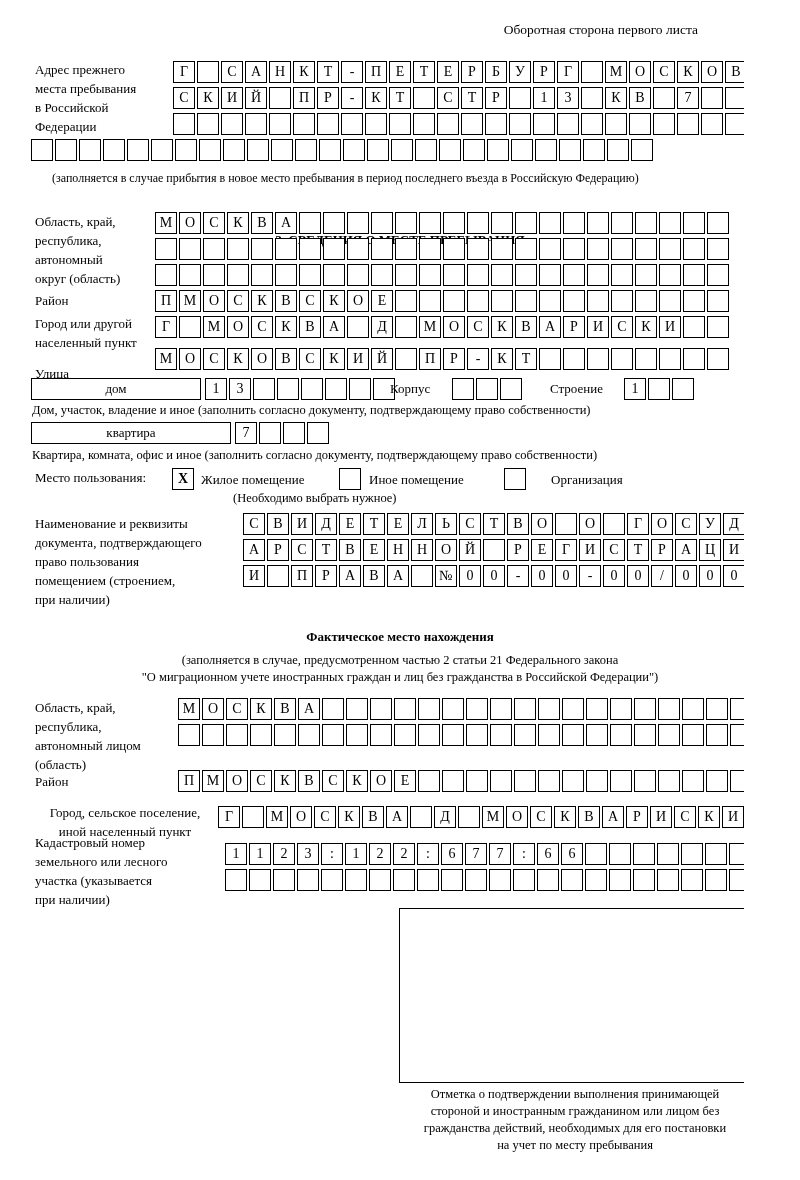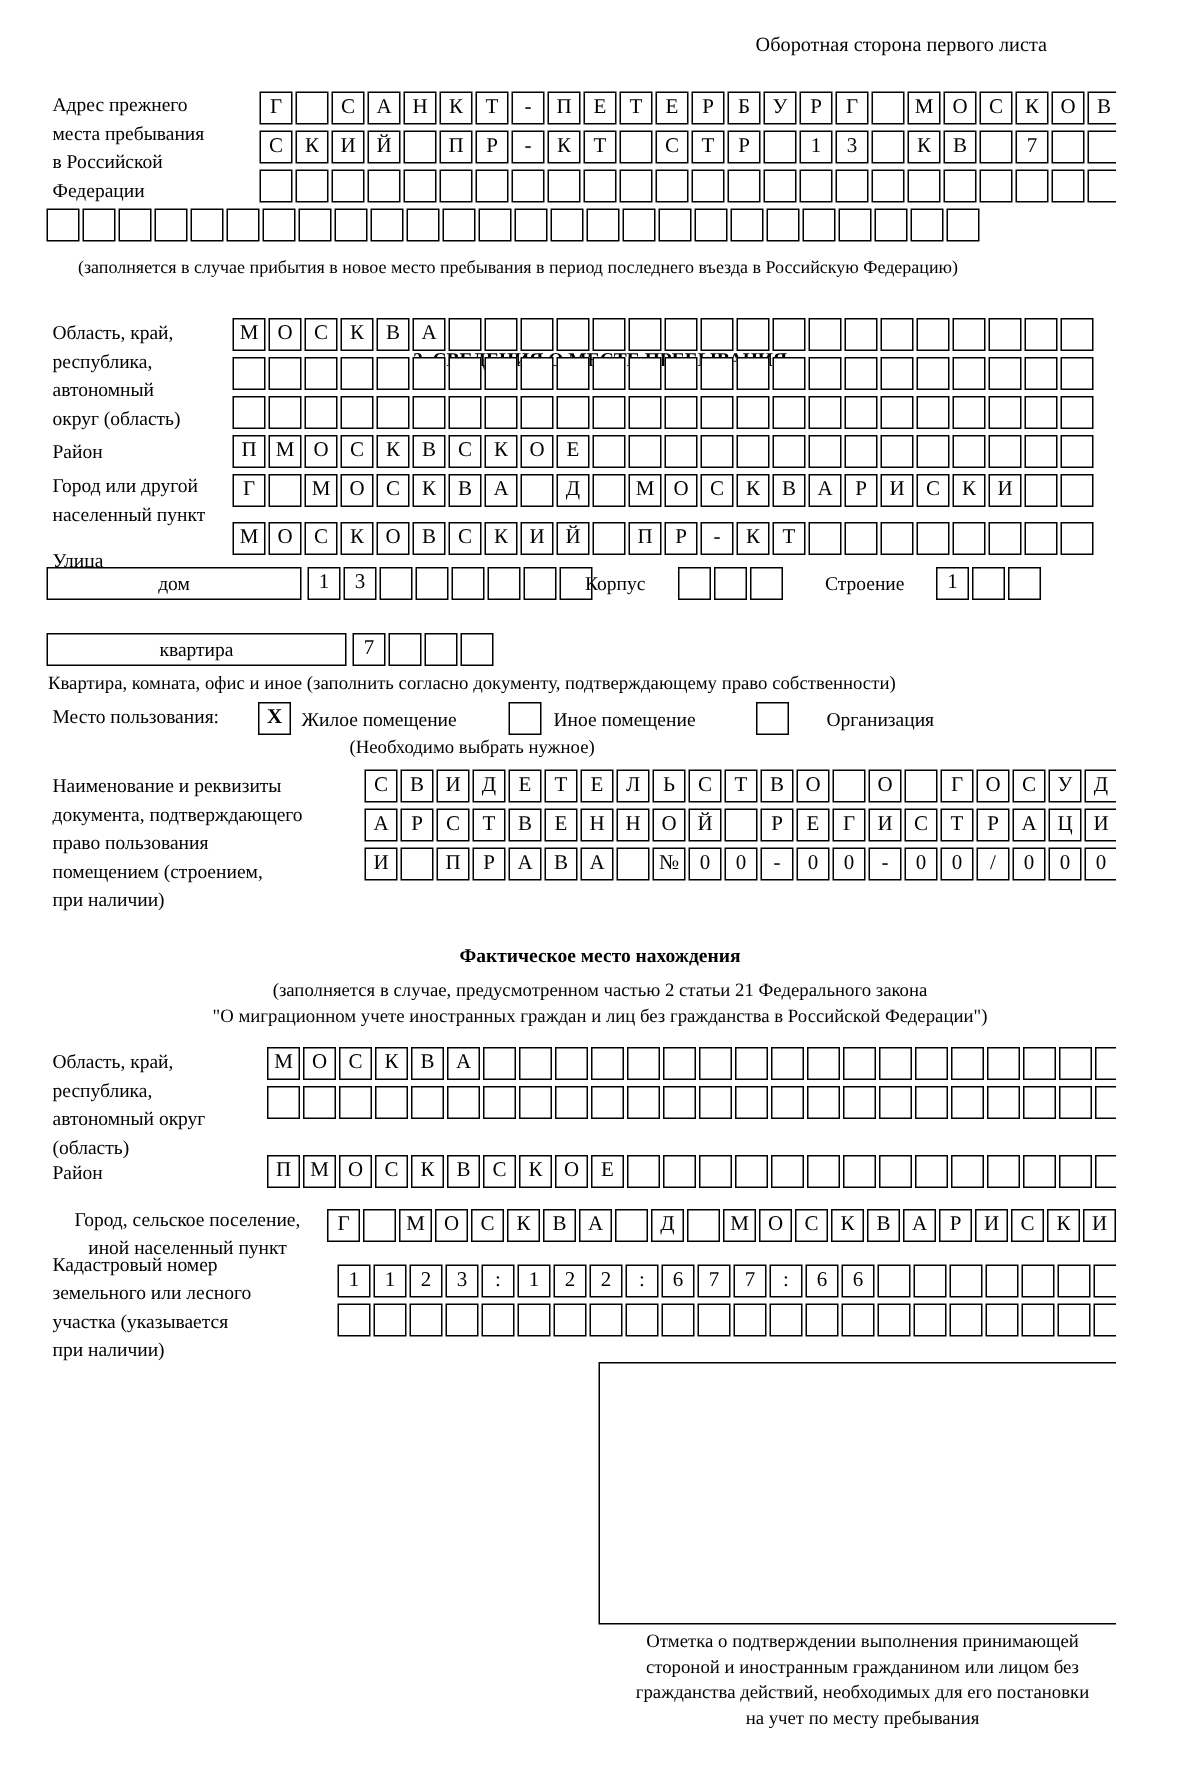--- a/index.html
+++ b/index.html
@@ -368,20 +368,21 @@
       <div class="cell blank"></div>
       <div class="cell blank"></div>
     </div>
   <div class="abs label" style="left:550px;top:379px;">Строение</div>
   <div class="row" style="left:624px;top:378px;" id="r2i">
       <div class="cell">1</div>
       <div class="cell blank"></div>
       <div class="cell blank"></div>
     </div>
 
+  <div class="abs cap" style="left:32px;top:403px;">Дом, участок, владение и иное (заполнить согласно документу, подтверждающему право собственности)</div>
 
   <div class="abs wide-label-box" style="left:31px;top:422px;width:200px;">квартира</div>
   <div class="row" style="left:235px;top:422px;" id="r2j">
       <div class="cell">7</div>
       <div class="cell blank"></div>
       <div class="cell blank"></div>
       <div class="cell blank"></div>
     </div>
   <div class="abs cap" style="left:32px;top:448px;">Квартира, комната, офис и иное (заполнить согласно документу, подтверждающему право собственности)</div>
 
@@ -471,21 +472,21 @@
       <div class="cell">0</div>
     </div>
 
   <div class="abs sect-title" style="left:0;top:629px;width:800px;">Фактическое место нахождения</div>
   <div class="abs cap center" style="left:0;top:653px;width:800px;">(заполняется в случае, предусмотренном частью 2 статьи 21 Федерального закона</div>
   <div class="abs cap center" style="left:0;top:670px;width:800px;">"О миграционном учете иностранных граждан и лиц без гражданства в Российской Федерации")</div>
 
   <div class="abs label" style="left:35px;top:698px;width:150px;">
     <div>Область, край,</div>
     <div>республика,</div>
-    <div>автономный округ</div>
+    <div>автономный лицом</div>
     <div>(область)</div>
   </div>
   <div class="row" style="left:178px;top:698px;" id="r3a">
       <div class="cell">М</div>
       <div class="cell">О</div>
       <div class="cell">С</div>
       <div class="cell">К</div>
       <div class="cell">В</div>
       <div class="cell">А</div>
       <div class="cell blank"></div>

